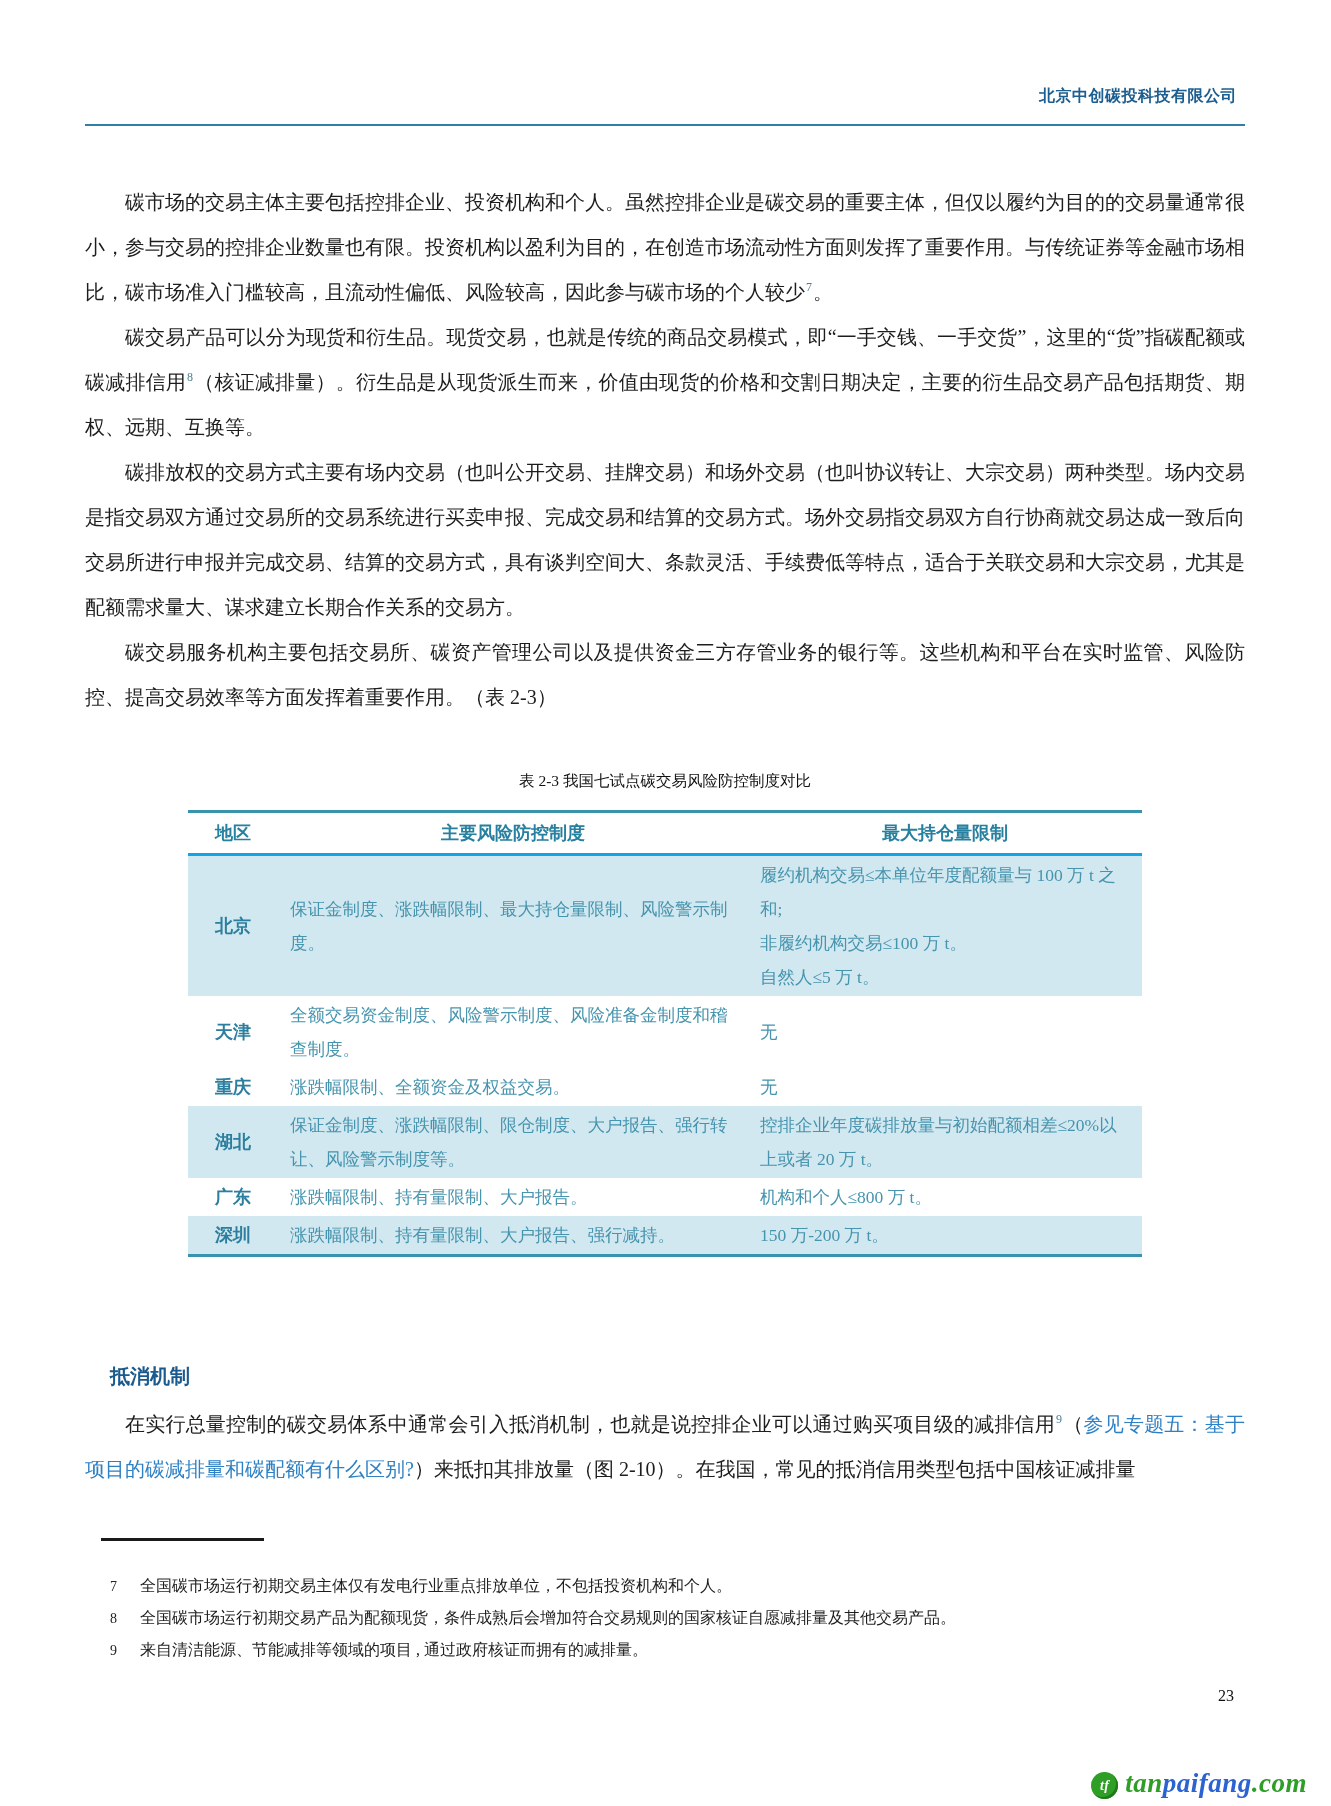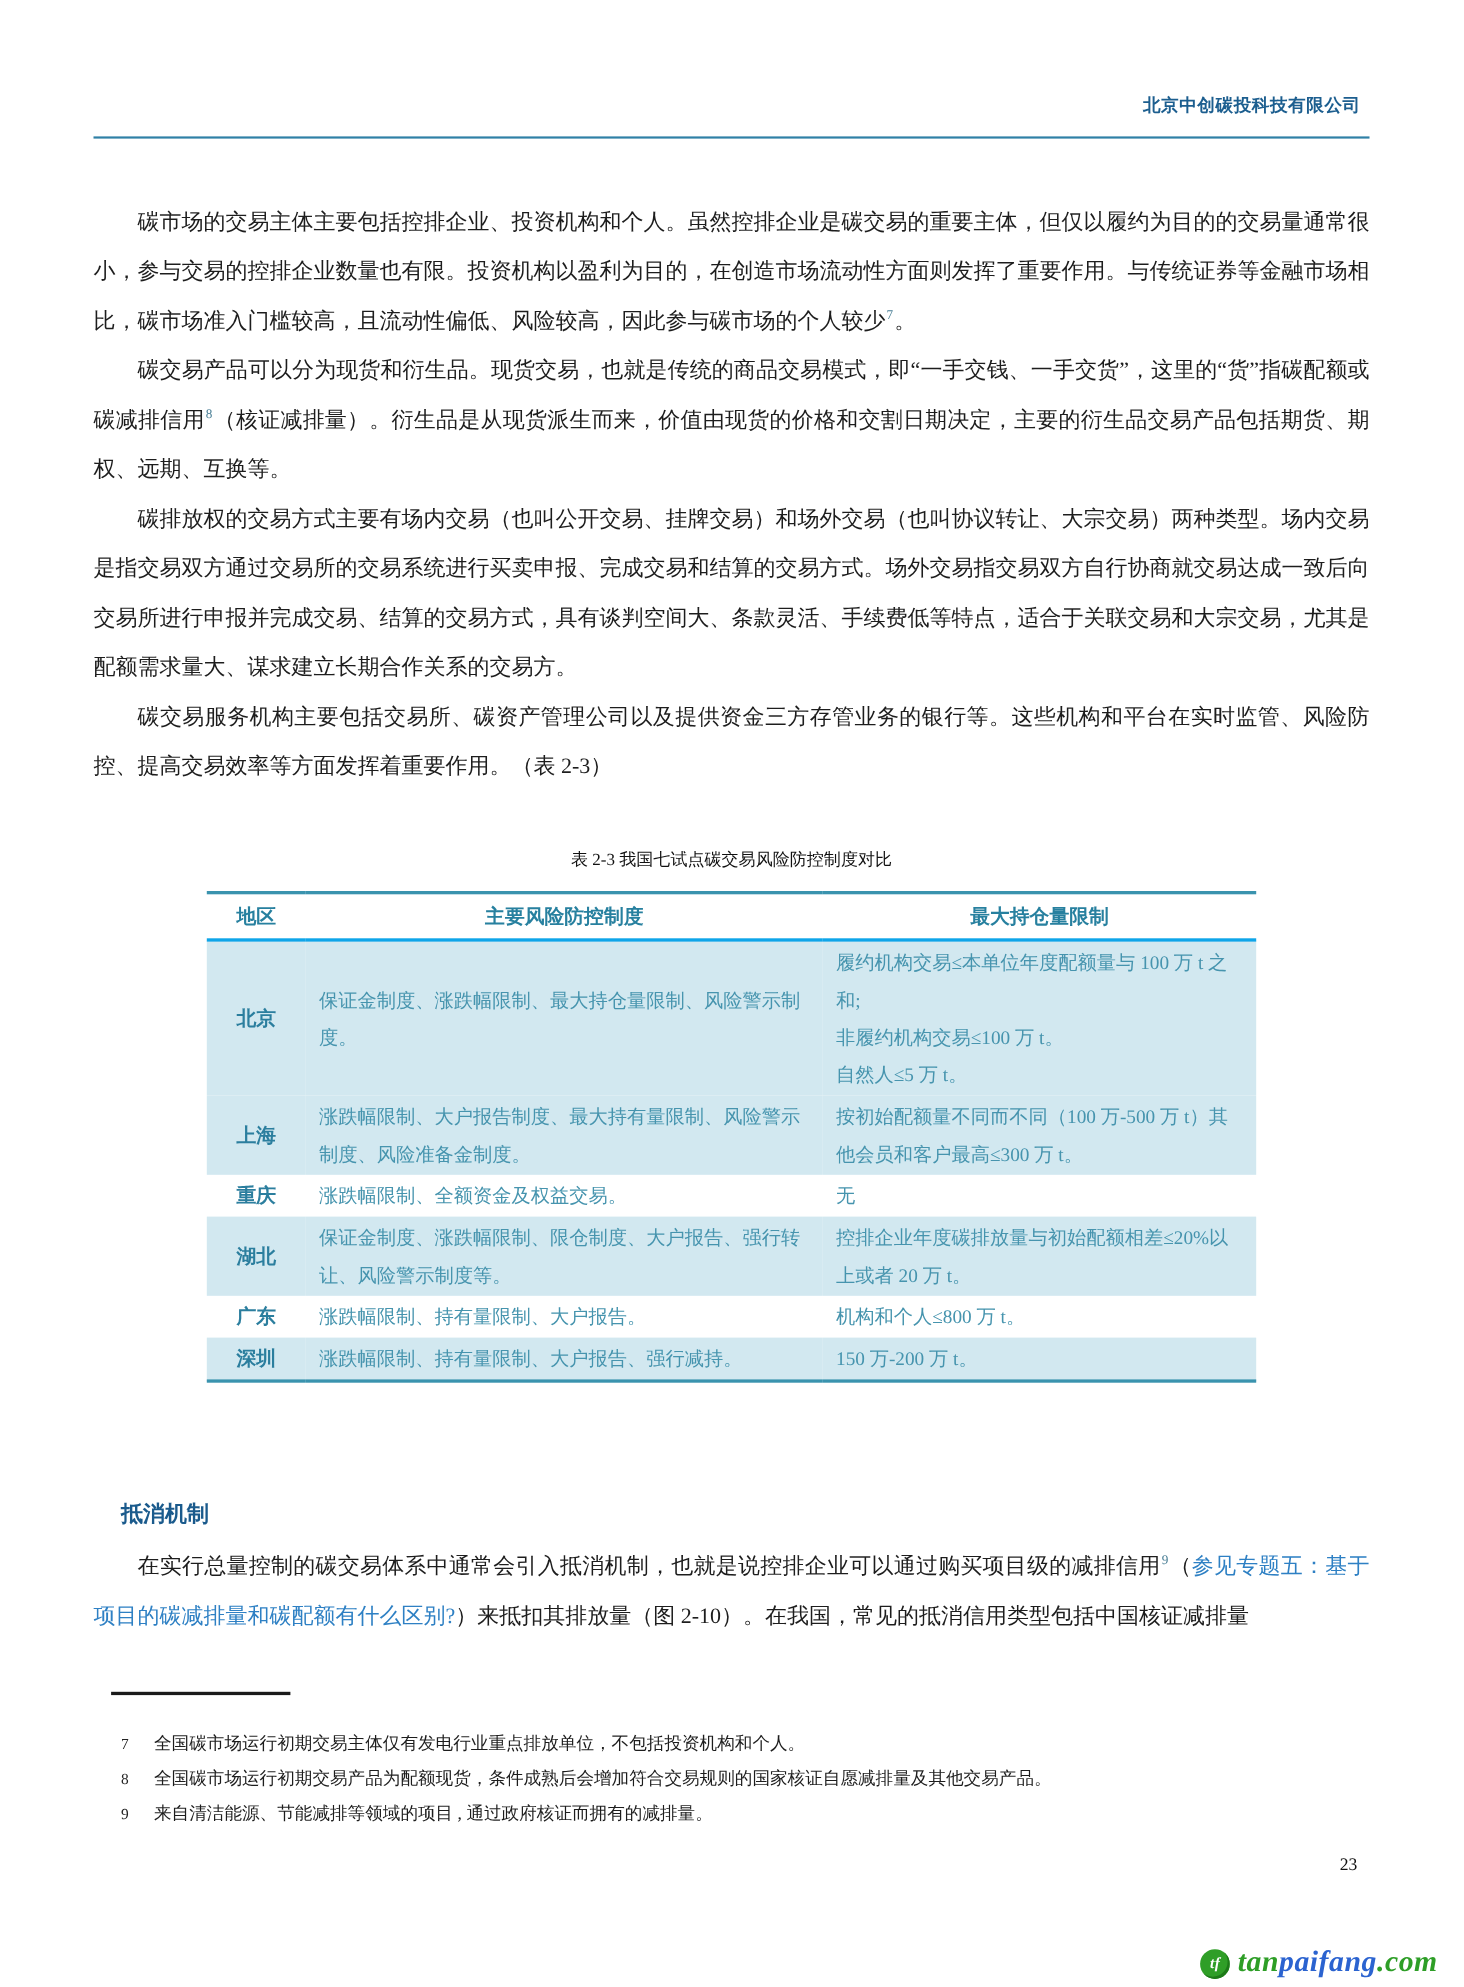--- a/index.html
+++ b/index.html
@@ -92,25 +92,25 @@
       <tbody>
           <tr class="shaded">
             <td class="region">北京</td>
             <td>保证金制度、涨跌幅限制、最大持仓量限制、风险警示制度。</td>
             <td>
               <div>履约机构交易≤本单位年度配额量与 100 万 t 之和;</div>
               <div>非履约机构交易≤100 万 t。</div>
               <div>自然人≤5 万 t。</div>
             </td>
           </tr>
-          <tr class="shaded">
-            <td class="region">上海</td>
-            <td>涨跌幅限制、大户报告制度、最大持有量限制、风险警示制度、风险准备金制度。</td>
+          <tr>
+            <td class="region">天津</td>
+            <td>全额交易资金制度、风险警示制度、风险准备金制度和稽查制度。</td>
             <td>
-              <div>按初始配额量不同而不同（100 万-500 万 t）其他会员和客户最高≤300 万 t。</div>
+              <div>无</div>
             </td>
           </tr>
           <tr>
             <td class="region">重庆</td>
             <td>涨跌幅限制、全额资金及权益交易。</td>
             <td>
               <div>无</div>
             </td>
           </tr>
           <tr class="shaded">

